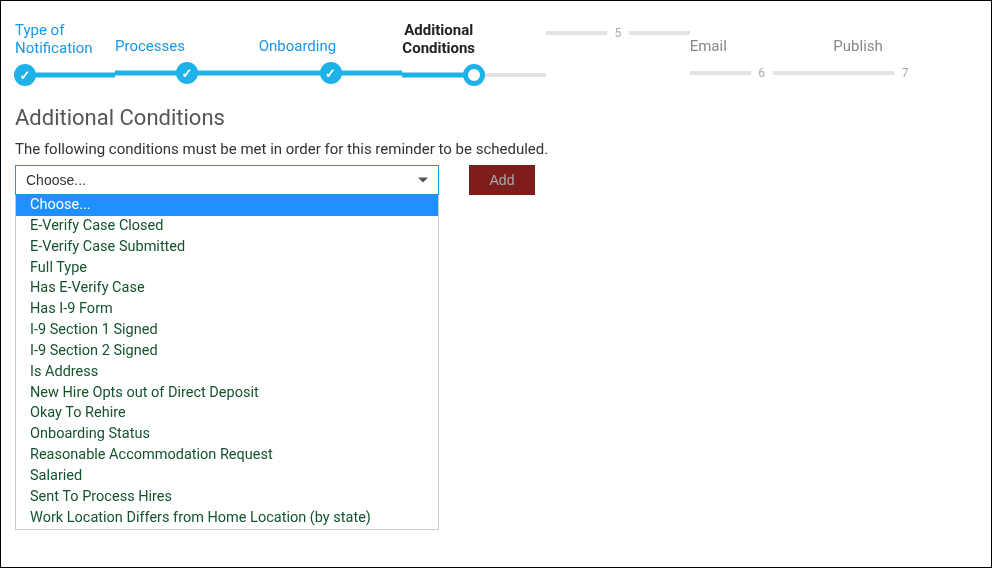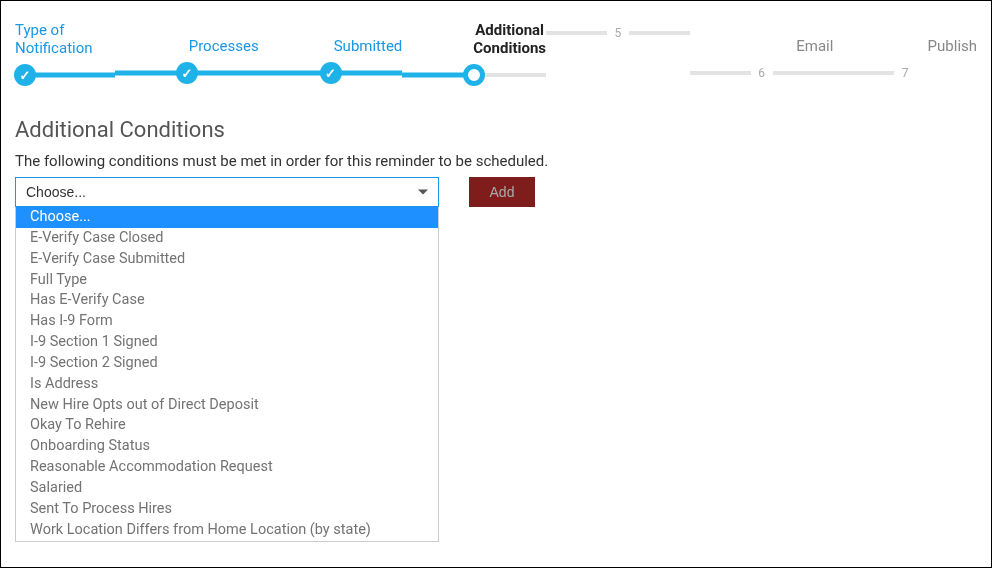--- a/index.html
+++ b/index.html
@@ -9,27 +9,27 @@
     color: #333;
     width: 992px;
     height: 568px;
     border: 1px solid #000;
     padding: 20px 14px 14px 14px;
     position: relative;
   }
   .stepper {
     display: flex;
     align-items: flex-start;
-    margin-bottom: 30px;
+    margin-bottom: 18px;
   }
   .step {
     flex: 1;
     display: flex;
     flex-direction: column;
-    align-items: flex-end;
+    align-items: flex-start;
     position: relative;
   }
   .step:first-child { flex: 0 0 100px; align-items: flex-start; }
   .step-label {
     font-size: 15px;
     text-align: center;
     min-height: 40px;
     display: flex;
     align-items: flex-end;
     justify-content: center;
@@ -133,21 +133,21 @@
     right: 0;
     background: #fff;
     border: 1px solid #ccc;
     border-top: none;
     z-index: 10;
   }
   .dropdown-item {
     padding: 1px 10px 1px 14px;
     font-size: 14.5px;
     line-height: 1.3;
-    color: #737373;
+    color: #14532d;
     cursor: pointer;
   }
   .dropdown-item.selected {
     background: #1e90ff;
     color: #fff;
   }
   .add-btn {
     width: 66px;
     height: 30px;
     background: #7f1d1d;
@@ -176,21 +176,21 @@
       <div class="step-label completed" style="white-space: pre-line;">Processes</div>
       <div class="track">
         <div class="line active" style="right: 50%;"></div>
         <div class="line active" style="left: 50%;"></div>
         <div class="dot completed">
           <span class="check"></span>
         </div>
       </div>
     </div>
     <div class="step">
-      <div class="step-label completed" style="white-space: pre-line;">Submitted</div>
+      <div class="step-label completed" style="white-space: pre-line;">Onboarding</div>
       <div class="track">
         <div class="line active" style="right: 50%;"></div>
         <div class="line active" style="left: 50%;"></div>
         <div class="dot completed">
           <span class="check"></span>
         </div>
       </div>
     </div>
     <div class="step">
       <div class="step-label current" style="white-space: pre-line;">Additional

